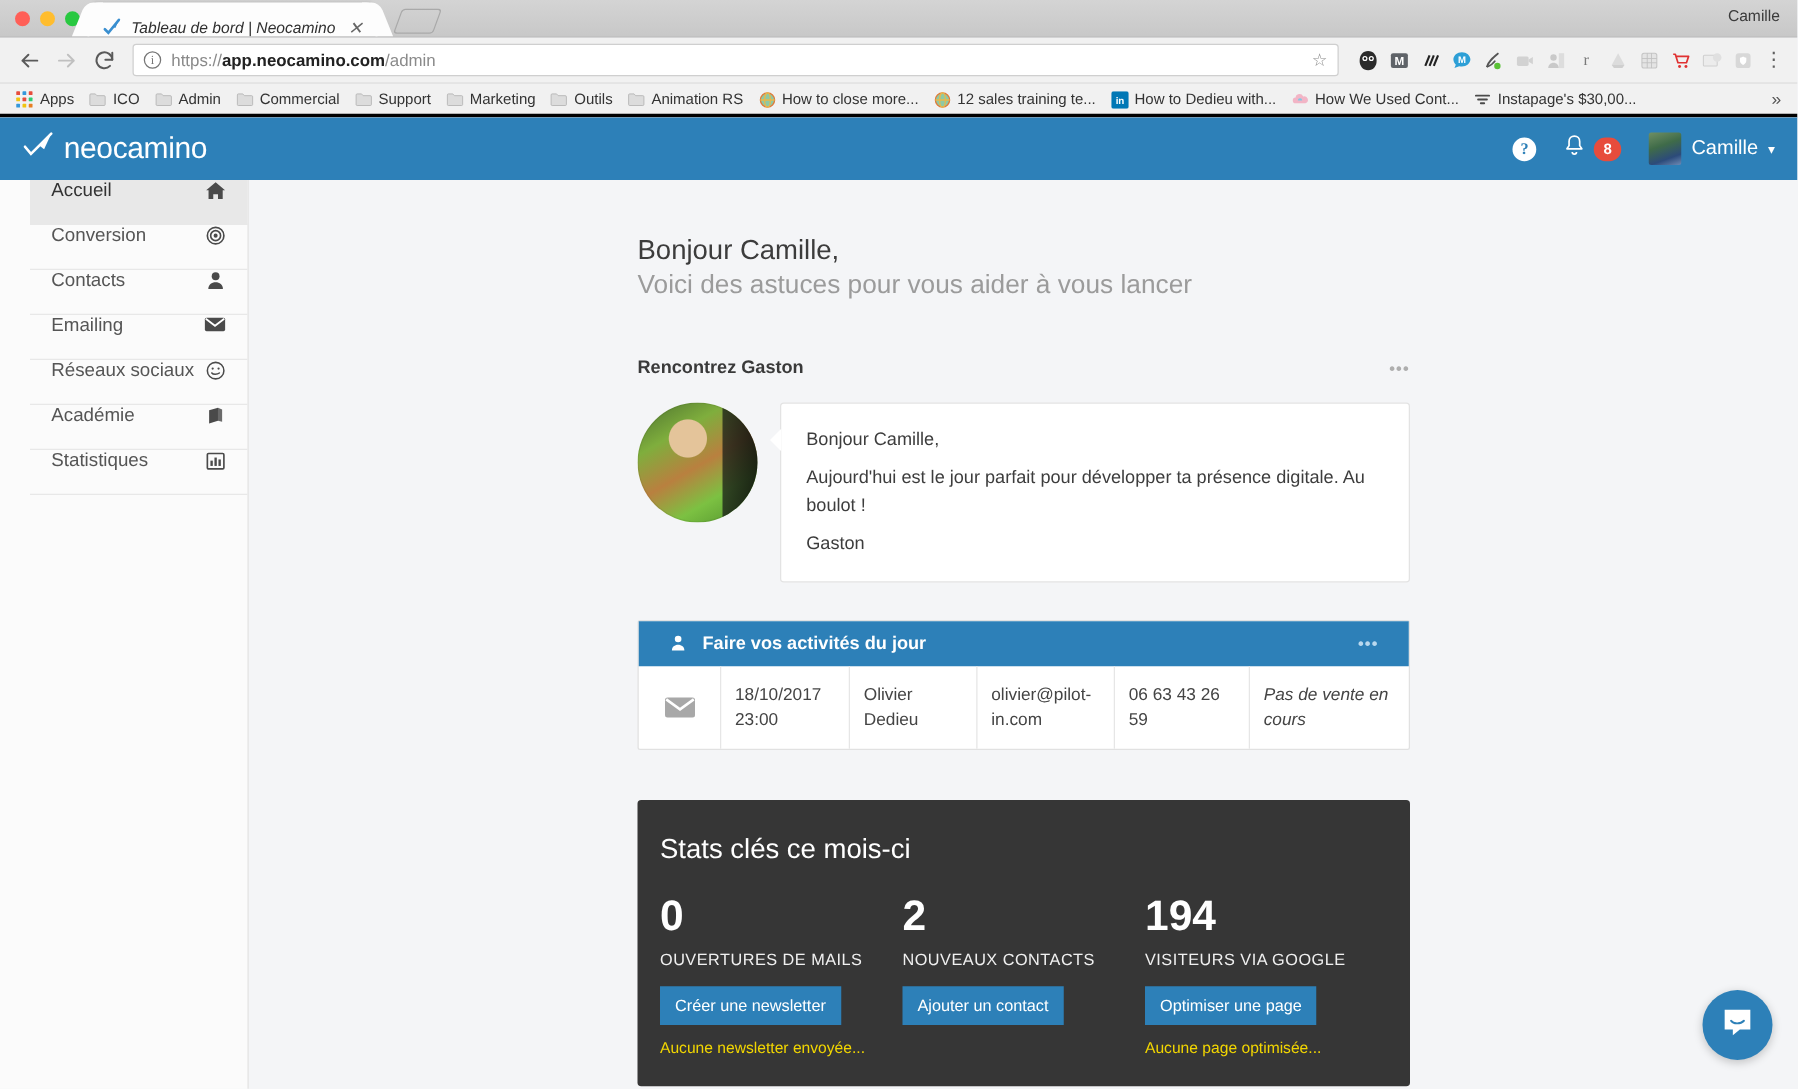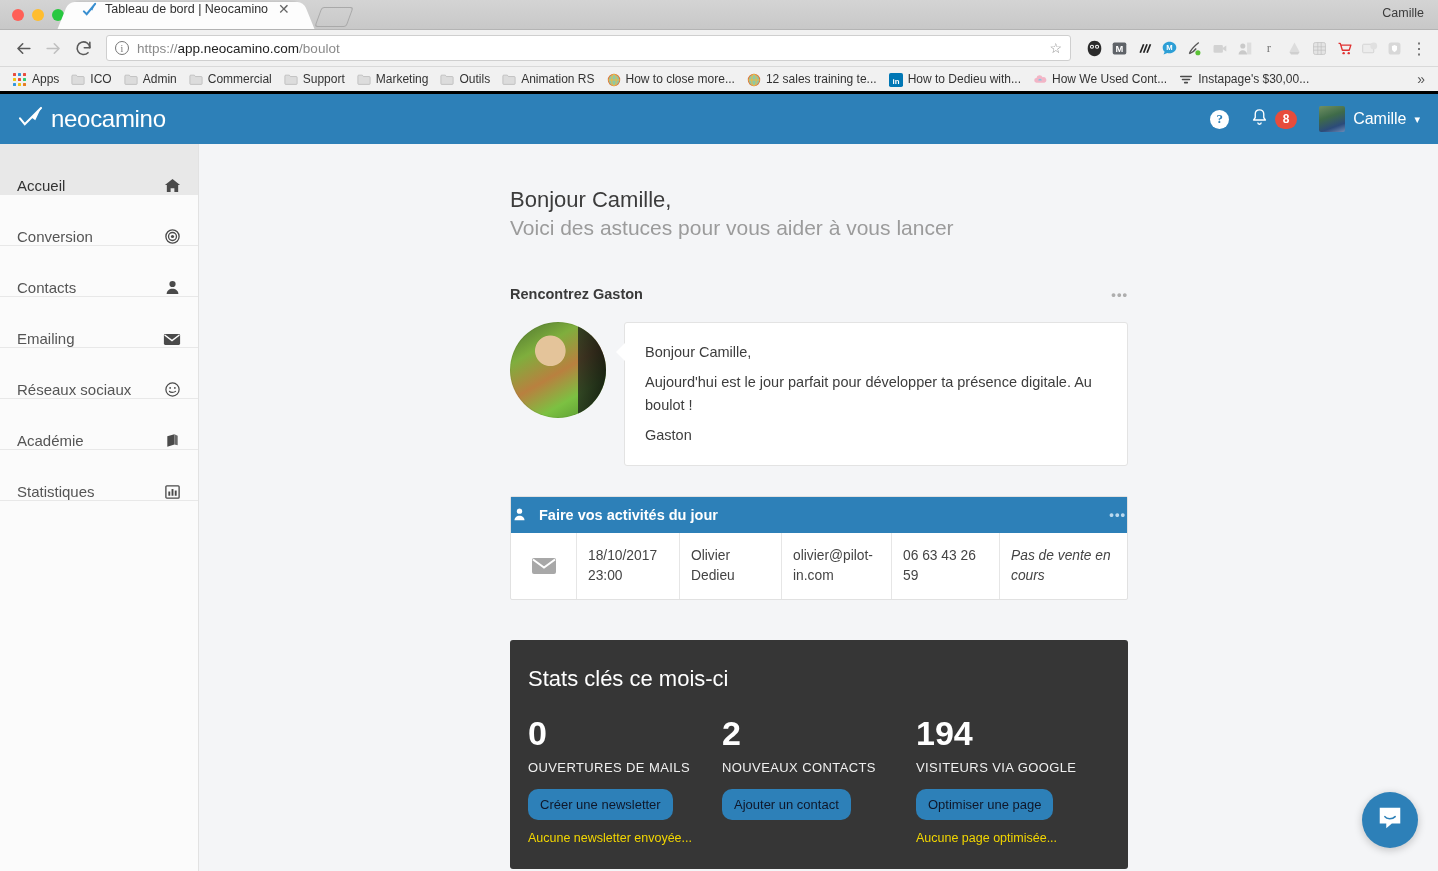--- a/index.html
+++ b/index.html
@@ -27,26 +27,27 @@
   .traffic .yellow { background: #ffbd2e; }
   .traffic .green { background: #28c840; }
 
   .tabstrip { position: absolute; left: 70px; bottom: 0; display: flex; align-items: flex-end; }
   .tab {
     height: 27px;
     background: #fdfdfd;
     border-top-left-radius: 9px;
     border-top-right-radius: 9px;
     padding: 0 10px 0 12px;
-    display: flex; align-items: flex-start; gap: 8px;
+    display: flex; align-items: flex-end; gap: 8px;
     font-size: 12.5px; color: #303030;
     transform: skewX(0deg);
     min-width: 230px;
     position: relative;
     box-shadow: 0 -1px 2px rgba(0,0,0,0.08);
+    font-style: italic;
   }
   .tab:before, .tab:after {
     content:""; position:absolute; bottom:0; width:14px; height:27px; background:#fdfdfd;
   }
   .tab:before { left:-7px; transform: skewX(-22deg); border-top-left-radius:6px; }
   .tab:after { right:-7px; transform: skewX(22deg); border-top-right-radius:6px; }
   .tab-favicon { width: 15px; height: 15px; flex: 0 0 15px; position: relative; z-index:2; }
   .tab-title { flex: 1; white-space: nowrap; overflow: hidden; z-index:2; }
   .tab-close { font-size: 14px; color: #666; z-index:2; line-height: 1; padding: 0 2px; }
   .tab-new {
@@ -72,21 +73,21 @@
   .omnibox {
     flex: 1; height: 26px; margin: 0 8px;
     background: #fff; border: 1px solid #cfcfcf; border-radius: 3px;
     display: flex; align-items: center; padding: 0 8px;
     font-size: 13.5px;
   }
   .omni-info { width:14px; height:14px; border:1.3px solid #767676; border-radius:50%;
                color:#767676; font-size:10px; display:flex; align-items:center; justify-content:center;
                margin-right: 8px; font-family: "Liberation Serif", serif; }
   .url { color: #8a8a8a; white-space: nowrap; }
-  .url b { color: #222; font-weight: 400; }
+  .url b { color: #222; font-weight: 700; }
   .omni-star { margin-left: auto; color: #8d8d8d; font-size: 14px; }
   .ext-strip { display: flex; align-items: center; gap: 3px; padding-left: 4px; }
   .ext { width: 22px; height: 22px; display:flex; align-items:center; justify-content:center;
          font-size: 13px; color: #606060; }
 
   .bookmarks {
     height: 27px; background: #f1f1f1;
     display: flex; align-items: center; gap: 2px;
     padding: 0 8px;
     border-bottom: 3px solid #000000;
@@ -117,23 +118,23 @@
            font-size: 12px; font-weight: bold; display:flex; align-items:center;
            justify-content:center; padding: 0 6px; }
   .userbox { display:flex; align-items:center; gap: 8px; color:#fff; font-size: 16px; }
   .avatar { width: 26px; height: 26px; border-radius: 2px; overflow:hidden;
             background: linear-gradient(160deg,#6f8f63 0%,#3f6b49 40%,#2c4b7a 75%,#6d8ab5 100%); }
 
   .body-wrap { display: flex; height: 728px; }
 
   .sidebar { width: 199px; background: #fbfbfb; border-right: 1px solid #e2e2e2; }
   .nav-item {
-    height: 51px; display: flex; align-items: flex-end; padding: 0 17px;
+    height: 36px; display: flex; align-items: flex-start; padding: 0 17px;
     border-bottom: 1px solid #e8e8e8;
-    font-size: 15px; color: #555;
+    font-size: 15px; color: #555; margin-left: 24px;
   }
   .nav-item.active { background: #e8e8e8; color: #333; }
   .nav-label { flex: 1; }
   .nav-icon { color:#4a4a4a; display:flex; align-items:center; justify-content:center; width:18px; }
 
   .content { flex: 1; padding-top: 43px; overflow: hidden; }
   .col { width: 618px; margin-left: 311px; }
 
   .greet-hi { font-size: 22px; color: #3c3c3c; margin-bottom: 3px; }
   .greet-sub { font-size: 21px; color: #9b9b9b; }
@@ -169,43 +170,43 @@
     content:""; position:absolute; left:-10px; top: 20px;
     border-top: 9px solid transparent; border-bottom: 9px solid transparent;
     border-right: 9px solid #e3e3e3; z-index:-1;
   }
   .bubble p { margin-bottom: 8px; }
   .bubble p:last-child { margin-bottom: 0; }
 
   .panel { margin-top: 30px; border: 1px solid #e1e1e1; border-radius: 2px; background:#fff; }
   .panel-head {
     background: #2d80b8; color:#fff; height: 36px;
-    display:flex; align-items:center; padding: 0 1px;
+    display:flex; align-items:center; padding: 0 24px;
     font-size: 14.5px; font-weight: bold;
   }
   .panel-head .ph-ico { margin-right: 12px; display:flex; align-items:center; }
   .panel-head .dots { color: #b9d8ee; }
 
   .tbl { display: flex; font-size: 13.8px; color: #444; }
   .td { padding: 13px 11px; border-right: 1px solid #e6e6e6; line-height: 1.45; }
   .td:last-child { border-right: none; font-style: italic; }
   .td-ico { width: 66px; display:flex; align-items:center; justify-content:center; color:#a7a7a7; }
 
   .stats {
     margin-top: 40px; background: #363636; border-radius: 3px;
     padding: 26px 18px 24px 18px; color:#fff;
   }
   .stats-title { font-size: 22px; font-weight: 400; margin-bottom: 24px; }
   .stats-grid { display: flex; }
   .stat { flex: 1; }
   .stat-num { font-size: 34px; font-weight: bold; line-height: 1; }
   .stat-lbl { font-size: 13px; letter-spacing: 0.4px; margin-top: 10px; color:#f0f0f0; }
   .stat-btn {
-    display: inline-block; margin-top: 14px; background: #2d80b8; color:#0f172a;
-    border: none; border-radius: 10px; padding: 8px 12px; font-size: 13px;
+    display: inline-block; margin-top: 14px; background: #2d80b8; color:#ffffff;
+    border: none; border-radius: 0; padding: 8px 12px; font-size: 13px;
     font-family: "Liberation Sans", sans-serif; cursor: pointer;
   }
   .stat-note { color: #f2d600; font-size: 12.5px; margin-top: 11px; }
 
   .intercom {
     position: absolute; right: 20px; bottom: 24px;
     width: 56px; height: 56px; border-radius: 50%; background: #2d80b8;
     display: flex; align-items: center; justify-content: center;
     box-shadow: 0 2px 8px rgba(0,0,0,0.22);
   }
@@ -250,21 +251,21 @@
     </div>
     <div class="navbtn">
       <svg viewBox="0 0 24 24" width="19" height="19">
         <path d="M20 11a8 8 0 1 0-2.3 6.3" stroke="#5a5a5a" stroke-width="2" fill="none" stroke-linecap="round"></path>
         <path d="M20 4v7h-7" stroke="#5a5a5a" stroke-width="2" fill="none" stroke-linecap="round" stroke-linejoin="round"></path>
       </svg>
     </div>
 
     <div class="omnibox">
       <span class="omni-info">i</span>
-      <span class="url"><span>https://</span><b>app.neocamino.com</b><span>/boulot</span></span>
+      <span class="url"><span>https://</span><b>app.neocamino.com</b><span>/admin</span></span>
       <span class="omni-star">☆</span>
     </div>
 
     <div class="ext-strip">
       <div class="ext">
         <svg viewBox="0 0 20 20" width="17" height="17">
             <path d="M10 1C5 1 2 5 2 10c0 5 3 9 8 9s8-4 8-9c0-5-3-9-8-9z" fill="#2b2b2b"></path>
             <circle cx="7" cy="8" r="2.4" fill="#fff"></circle>
             <circle cx="13" cy="8" r="2.4" fill="#fff"></circle>
             <circle cx="7" cy="8" r="1.1" fill="#111"></circle>

